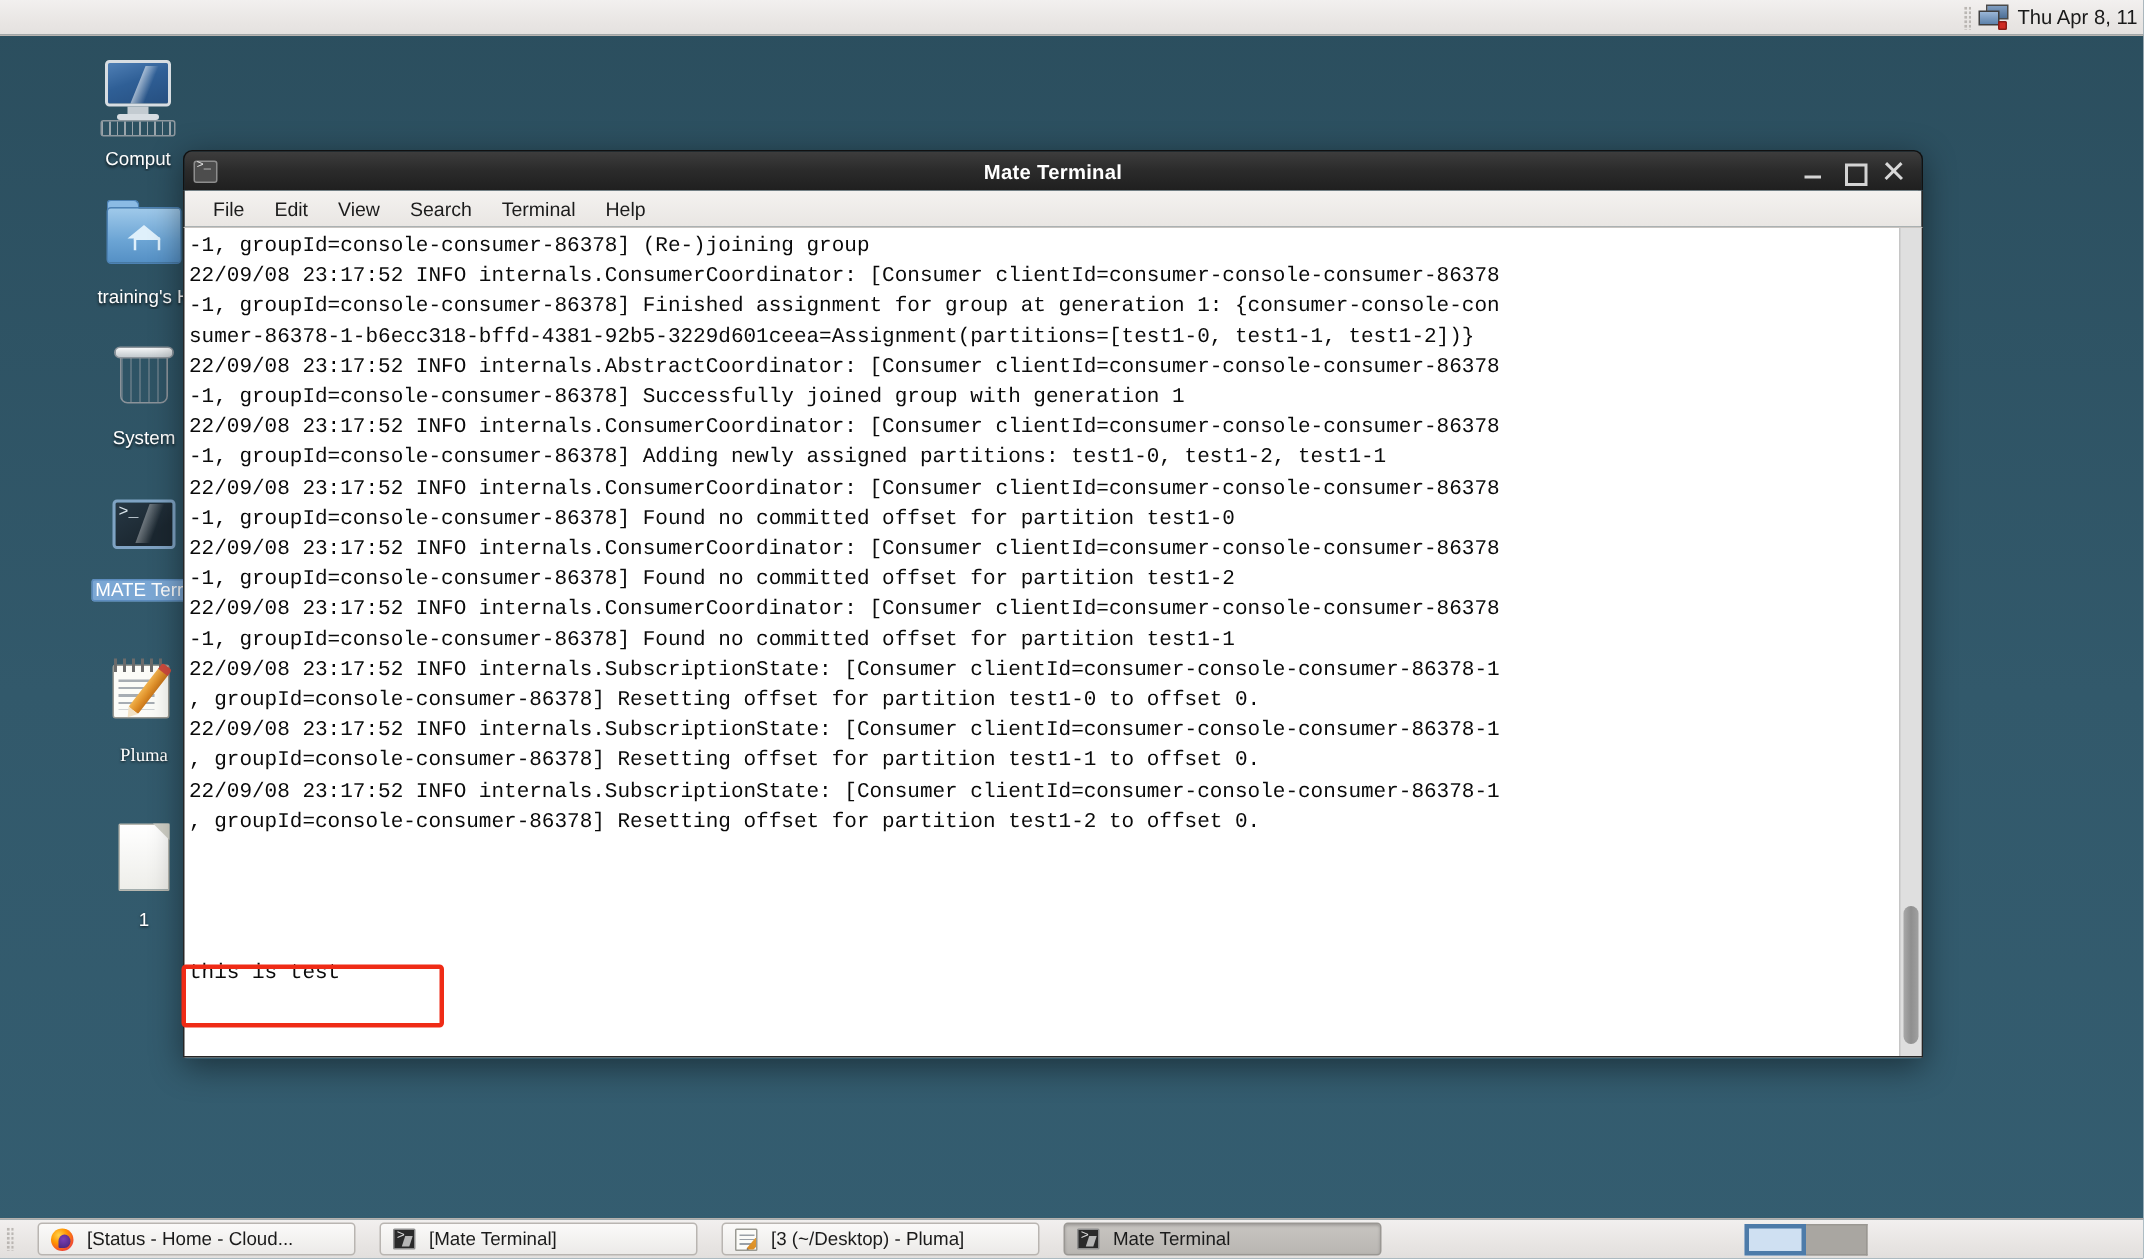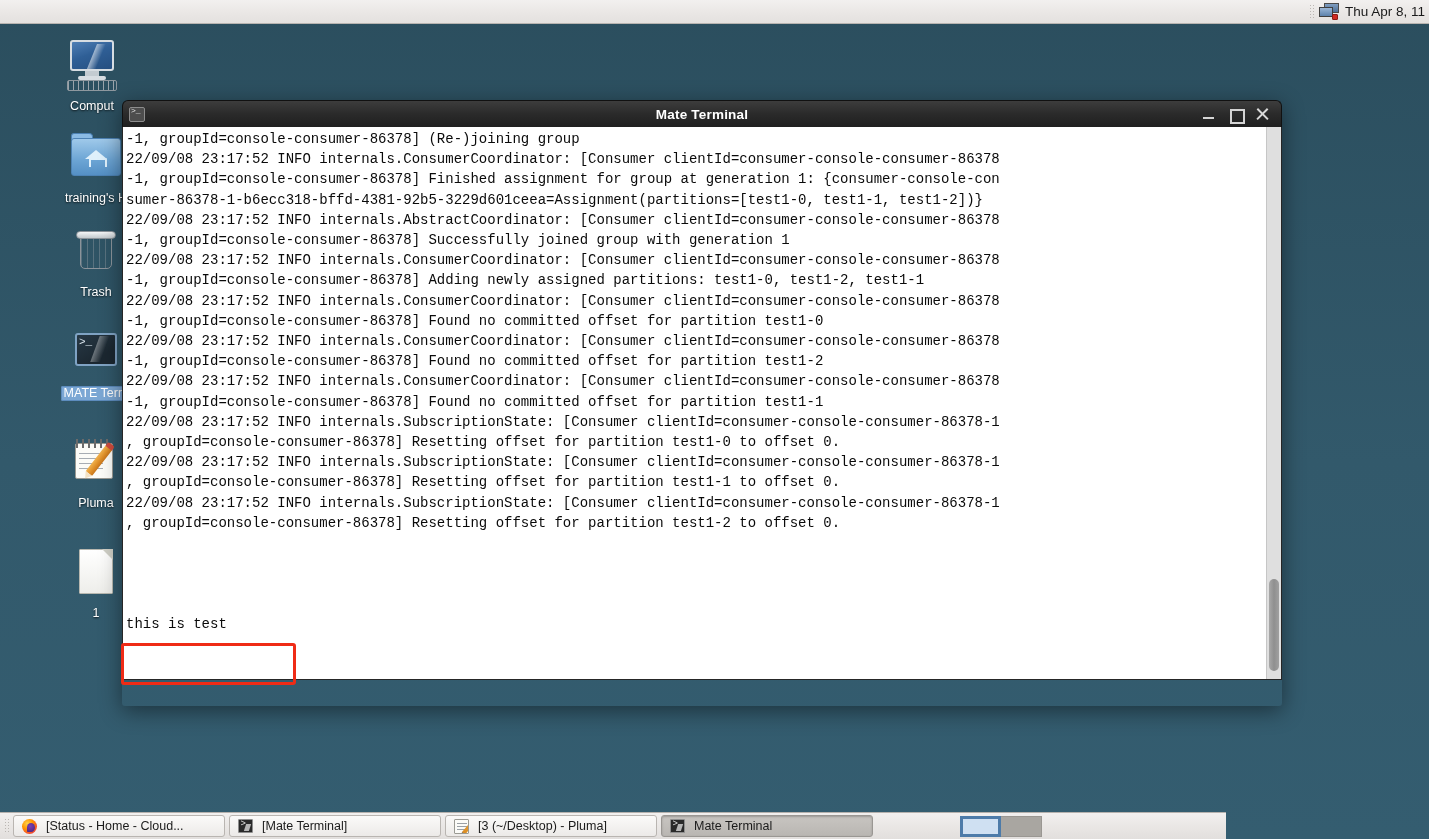--- a/index.html
+++ b/index.html
@@ -311,24 +311,24 @@
     background: linear-gradient(90deg,#a8a8a8 0%, #8f8f8f 50%, #a0a0a0 100%);
     border-radius: 5px;
   }
   #annotation-box {
     position: absolute; left: 121px; top: 643px; width: 175px; height: 42px;
     border: 3px solid #ef2b16; border-radius: 3px; z-index: 30; pointer-events: none;
   }
 
   
   #bottom-panel {
-    position: absolute; left: 0; bottom: 0; width: 1226px; height: 27px;
+    position: absolute; left: 0; bottom: 0; width: 1429px; height: 27px;
     background: linear-gradient(180deg,#f2f0ef 0%, #e9e6e4 55%, #e2dfdd 100%);
     border-top: 1px solid #b5b1ad;
-    display: flex; align-items: center; gap: 4px; padding: 0 4px;
+    display: flex; align-items: center; gap: 16px; padding: 0 4px;
     z-index: 50;
   }
   .task-btn {
     display: flex; align-items: center; gap: 7px;
     height: 22px; padding: 0 8px; min-width: 0;
     font-size: 12.5px; color: #1b1b1b; white-space: nowrap;
     background: linear-gradient(180deg,#fbfaf9 0%, #eceae8 100%);
     border: 1px solid #b9b5b1; border-radius: 3px; cursor: pointer;
     overflow: hidden;
   }
@@ -383,33 +383,33 @@
       <div class="house"></div>
   </div>
   <div class="caption">training's H</div>
 </div>
 
 <div class="desk-icon ico-trash" style="left:48px; top:224px;">
   <div class="glyph">
     <div class="can"></div>
       <div class="lid"></div>
   </div>
-  <div class="caption">Trash</div>
+  <div class="caption">System</div>
 </div>
 
 <div class="desk-icon ico-mterm" style="left:48px; top:325px;">
   <div class="glyph">
     <div class="screen"></div>
       <div class="prompt">&gt;_</div>
       <div class="sheen"></div>
   </div>
   <div class="caption selected">MATE Term</div>
 </div>
 
-<div class="desk-icon ico-pluma" style="left:48px; top:435px;">
+<div class="desk-icon ico-pluma" style="left:48px; top:435px;font-family:Liberation Serif, serif;">
   <div class="glyph">
     <div class="pad"></div>
       <div class="spiral"></div>
       <div class="txt"></div>
       <div class="pen"></div>
   </div>
   <div class="caption">Pluma</div>
 </div>
 
 <div class="desk-icon ico-doc" style="left:48px; top:545px;">
@@ -425,20 +425,28 @@
   <div id="titlebar">
     <div class="win-icon"></div>
     <div id="window-title">Mate Terminal</div>
     <div class="win-buttons">
       <div class="wb wb-min"></div>
       <div class="wb wb-max"></div>
       <div class="wb wb-close"></div>
     </div>
   </div>
 
+  <div id="menubar">
+    <div class="mi">File</div>
+    <div class="mi">Edit</div>
+    <div class="mi">View</div>
+    <div class="mi">Search</div>
+    <div class="mi">Terminal</div>
+    <div class="mi">Help</div>
+  </div>
 
   <div id="term-body">
     <div id="term-text">-1, groupId=console-consumer-86378] (Re-)joining group
 22/09/08 23:17:52 INFO internals.ConsumerCoordinator: [Consumer clientId=consumer-console-consumer-86378
 -1, groupId=console-consumer-86378] Finished assignment for group at generation 1: {consumer-console-con
 sumer-86378-1-b6ecc318-bffd-4381-92b5-3229d601ceea=Assignment(partitions=[test1-0, test1-1, test1-2])}
 22/09/08 23:17:52 INFO internals.AbstractCoordinator: [Consumer clientId=consumer-console-consumer-86378
 -1, groupId=console-consumer-86378] Successfully joined group with generation 1
 22/09/08 23:17:52 INFO internals.ConsumerCoordinator: [Consumer clientId=consumer-console-consumer-86378
 -1, groupId=console-consumer-86378] Adding newly assigned partitions: test1-0, test1-2, test1-1

